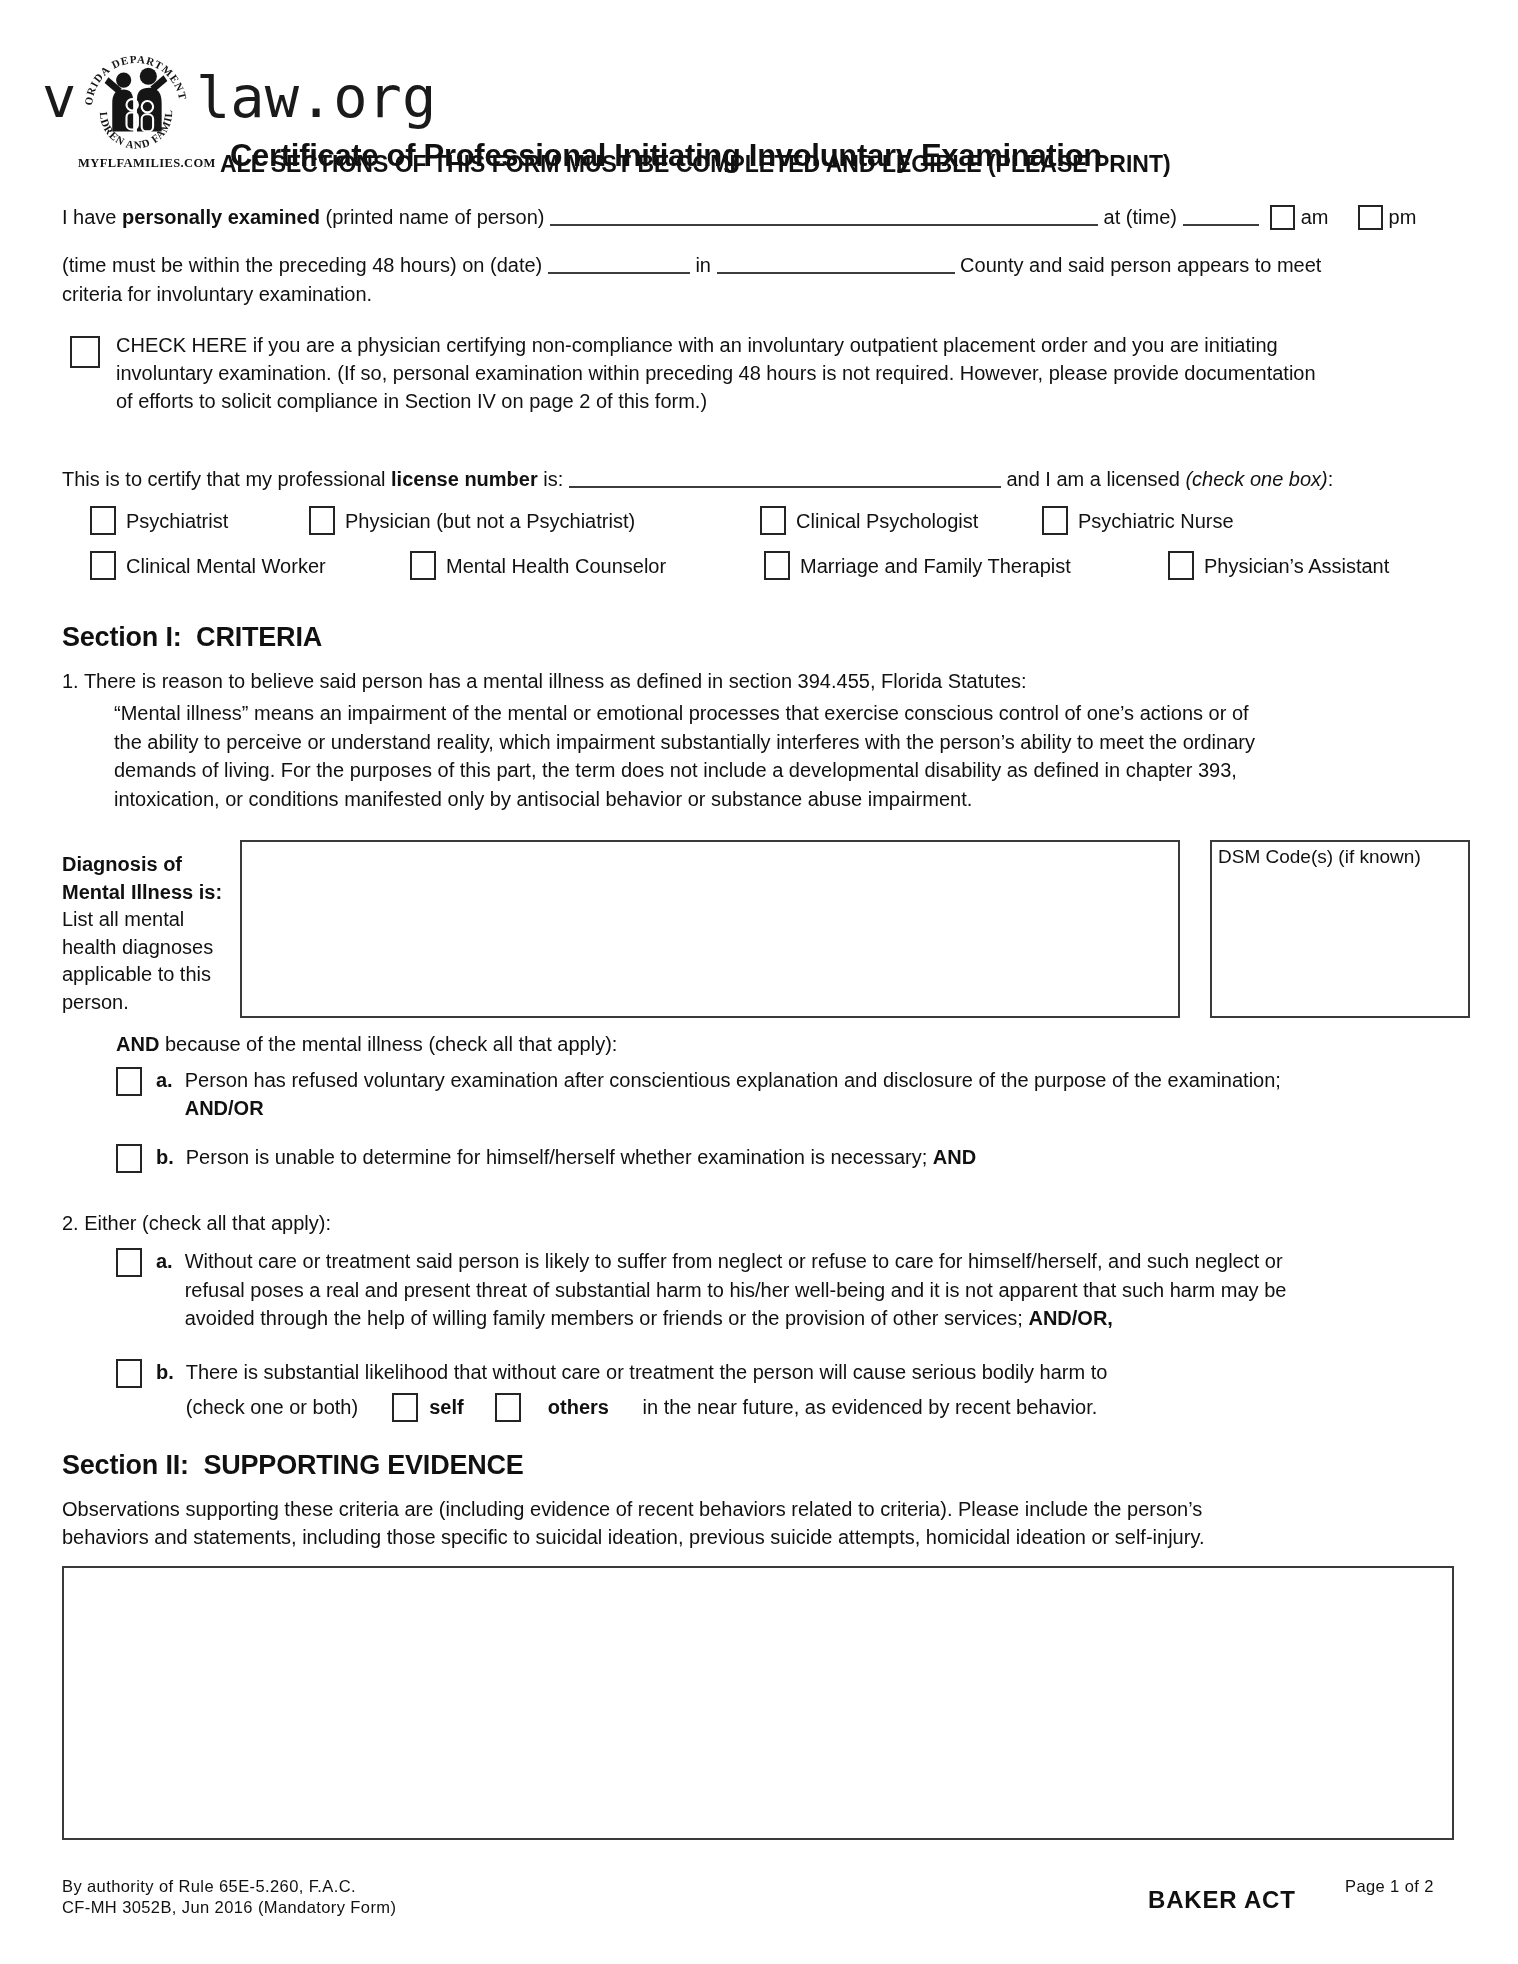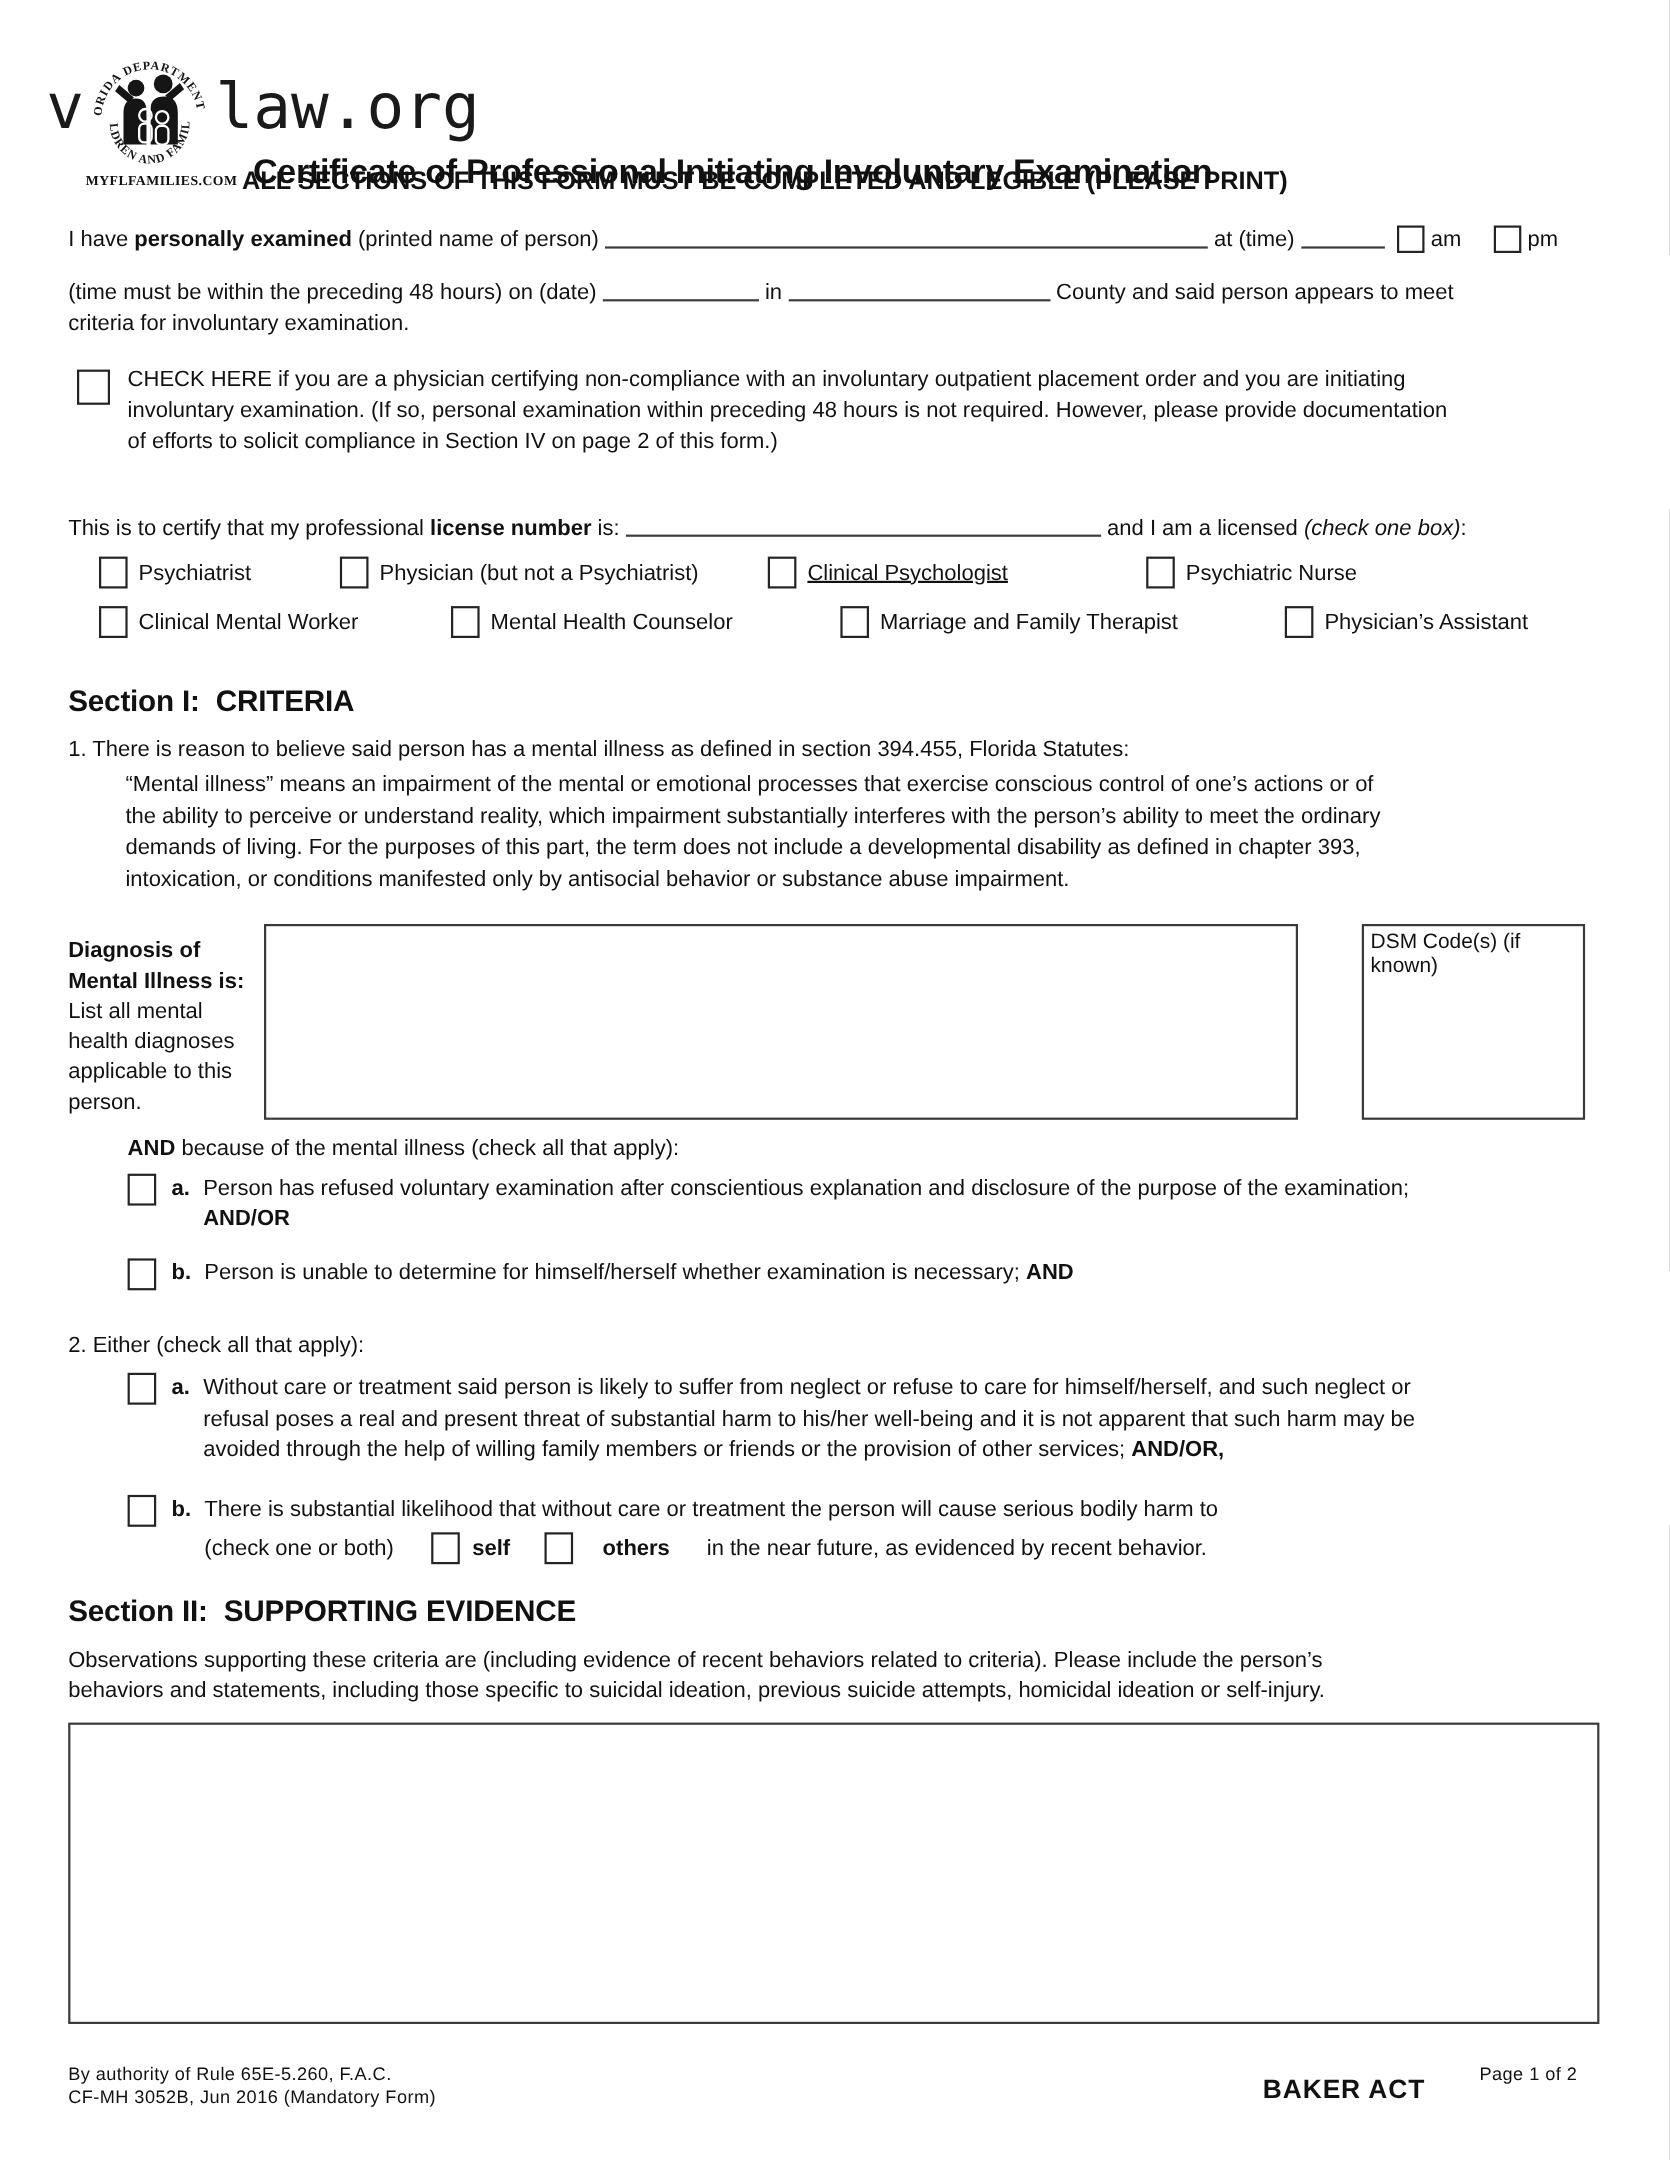--- a/index.html
+++ b/index.html
@@ -107,21 +107,21 @@
   </div>
 
   <div class="prof t" style="left:90px;top:506px;">
     <span class="cb"></span>
     <span>Psychiatrist</span>
   </div>
   <div class="prof t" style="left:309px;top:506px;">
     <span class="cb"></span>
     <span>Physician (but not a Psychiatrist)</span>
   </div>
-  <div class="prof t" style="left:698px;top:506px;text-decoration:underline;">
+  <div class="prof t" style="left:760px;top:506px;">
     <span class="cb"></span>
     <span>Clinical Psychologist</span>
   </div>
   <div class="prof t" style="left:1042px;top:506px;">
     <span class="cb"></span>
     <span>Psychiatric Nurse</span>
   </div>
 
   <div class="prof t" style="left:90px;top:551px;">
     <span class="cb"></span>
@@ -147,21 +147,21 @@
 demands of living. For the purposes of this part, the term does not include a developmental disability as defined in chapter 393,
 intoxication, or conditions manifested only by antisocial behavior or substance abuse impairment.</div>
 
   <div class="abs t pre" style="left:62px;top:851px;width:178px;line-height:27.5px;"><b class="pre">Diagnosis of
 Mental Illness is:</b>
 <span class="pre">List all mental
 health diagnoses
 applicable to this
 person.</span></div>
   <div class="bigbox" style="left:240px;top:840px;width:940px;height:178px;"></div>
-  <div class="bigbox" style="left:1238px;top:840px;width:203px;height:178px;font-size:19px;padding:4px 6px;">
+  <div class="bigbox" style="left:1210px;top:840px;width:260px;height:178px;font-size:19px;padding:4px 6px;">
     <span>DSM Code(s) (if known)</span>
   </div>
 
   <div class="abs t" style="left:116px;top:1031px;"><b>AND</b><span> because of the mental illness (check all that apply):</span></div>
 
   <div class="crit" style="top:1066px;">
     <span class="cb"></span>
     <span class="letter">a.</span>
     <div class="ctext">
       <span>Person has refused voluntary examination after conscientious explanation and disclosure of the purpose of the examination;</span><br>

